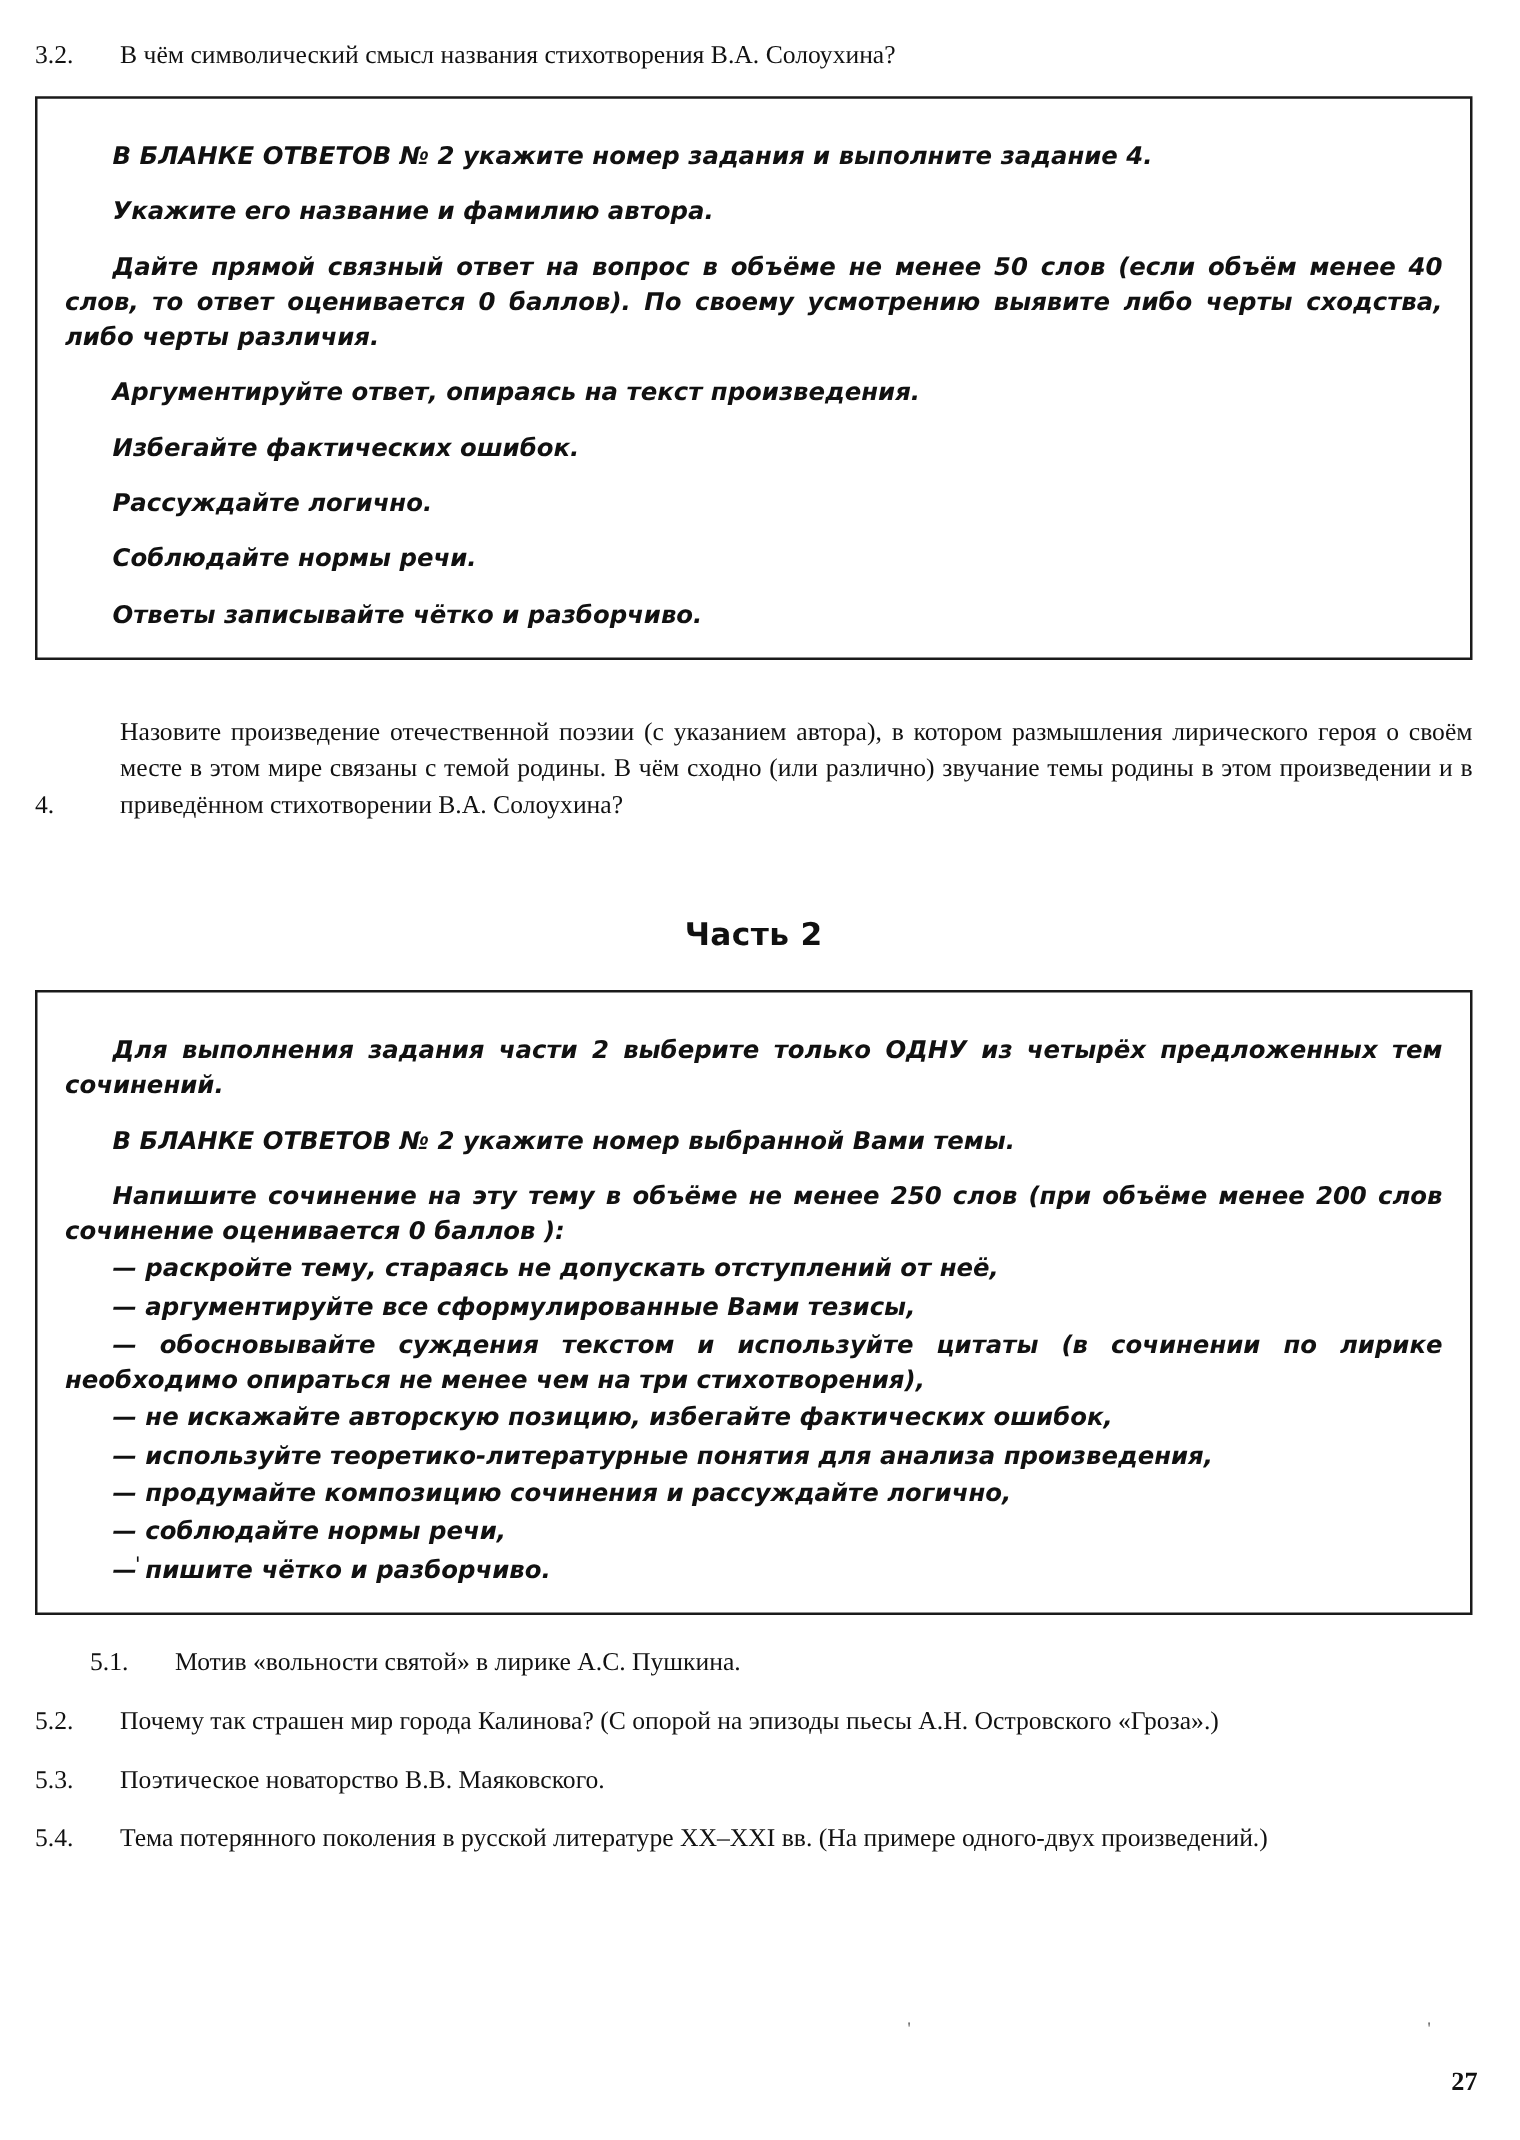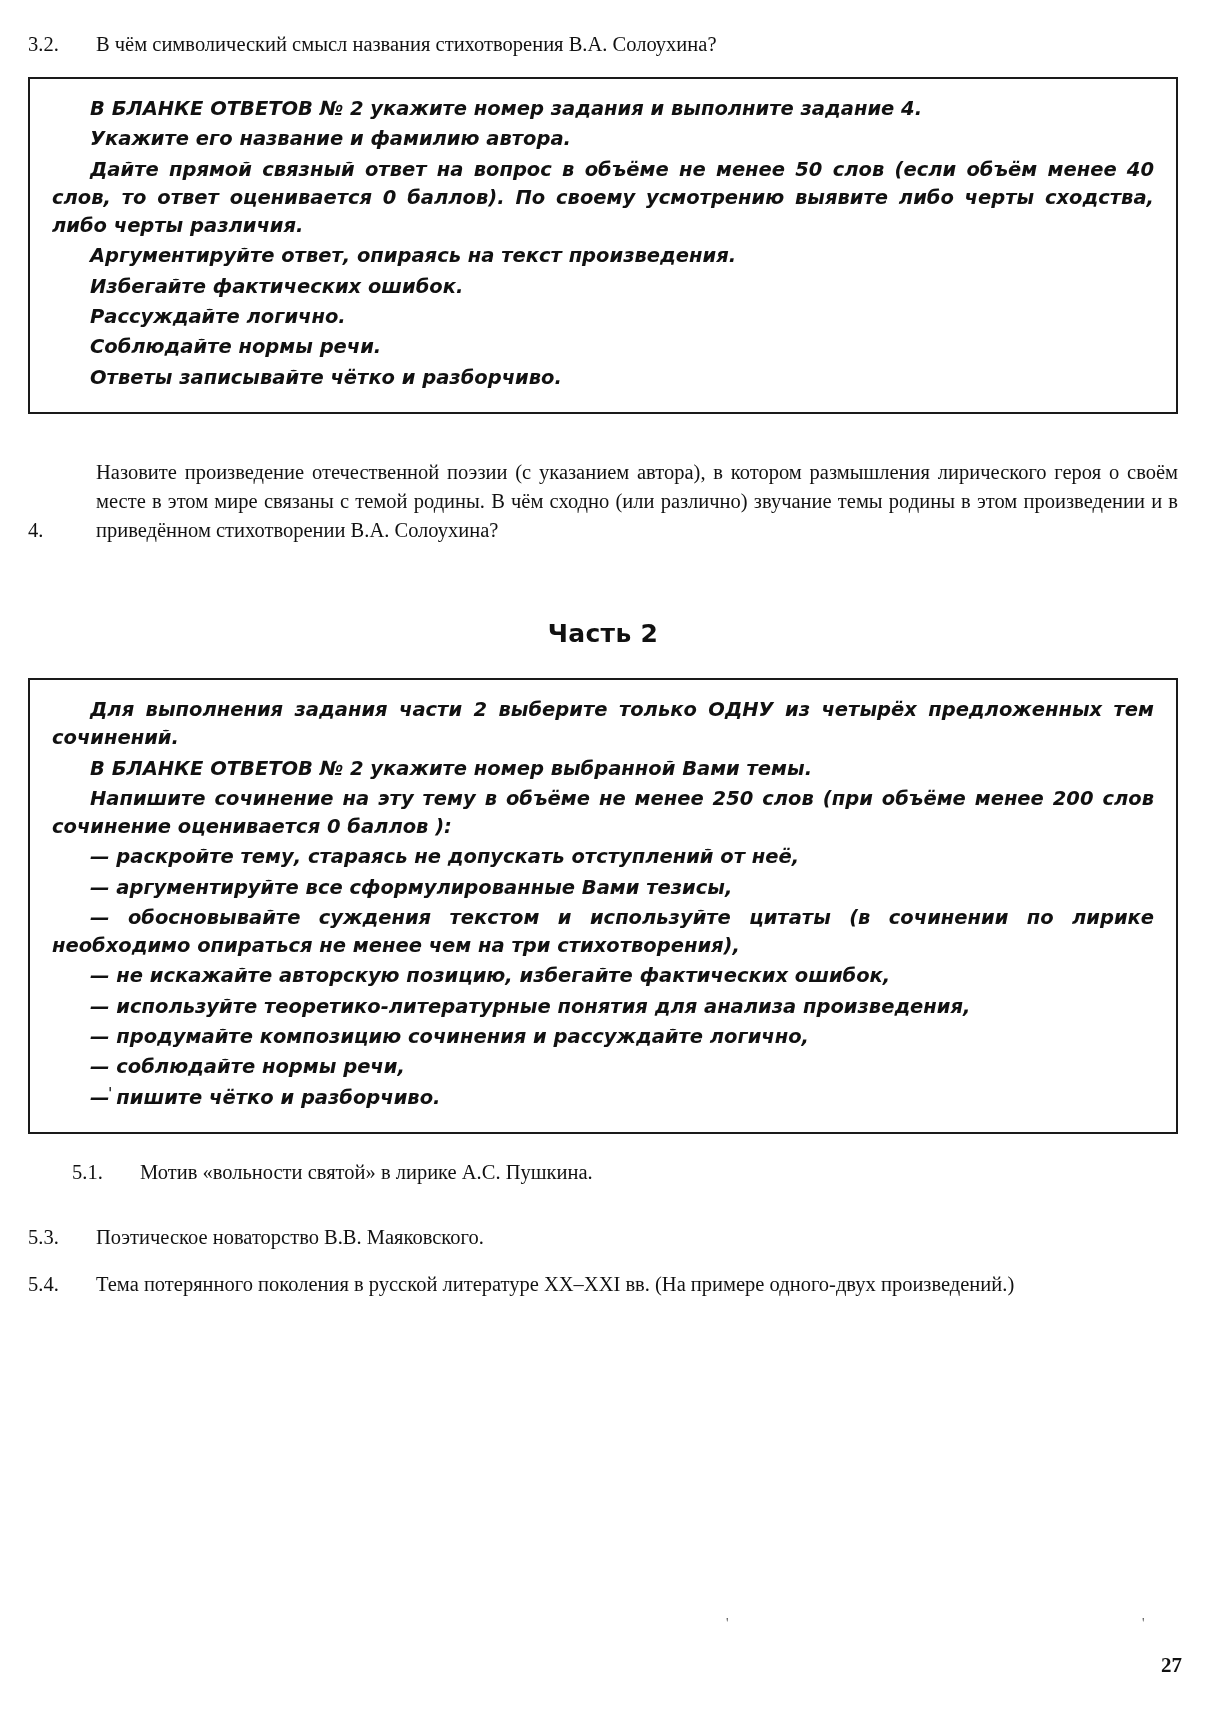--- a/index.html
+++ b/index.html
@@ -61,20 +61,21 @@
     font-size: 19.5px;
     line-height: 1.45;
   }
   .box p {
     margin: 0 0 2px 0;
     text-align: justify;
     text-justify: inter-word;
   }
   .box p.indent {
     text-indent: 38px;
+    margin-top: 16px;
   }
   .box p.dash {
     text-indent: 38px;
   }
   .box p.last-dash {
     text-indent: 38px;
     position: relative;
   }
   .box p.last-dash:before {
     content: "'";
@@ -166,20 +167,24 @@
 
     <div class="spacer-sm"></div>
 
     <div class="q-row" style="margin-top:6px;margin-left:44px;">
       <div class="q-num">5.1.</div>
       <div class="q-text">Мотив «вольности святой» в лирике А.С. Пушкина.</div>
     </div>
 
     <div class="spacer-sm"></div>
 
+    <div class="q-row">
+      <div class="q-num">5.2.</div>
+      <div class="q-text">Почему так страшен мир города Калинова? (С опорой на эпизоды пьесы А.Н. Островского «Гроза».)</div>
+    </div>
 
     <div class="spacer-sm"></div>
 
     <div class="q-row">
       <div class="q-num">5.3.</div>
       <div class="q-text">Поэтическое новаторство В.В. Маяковского.</div>
     </div>
 
     <div class="spacer-sm"></div>
 

